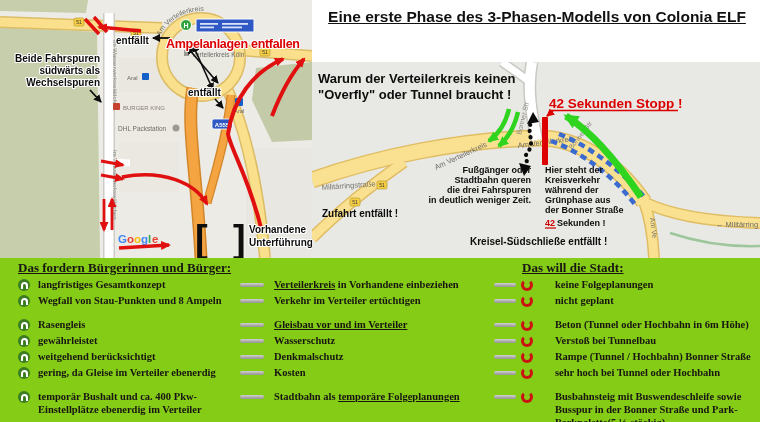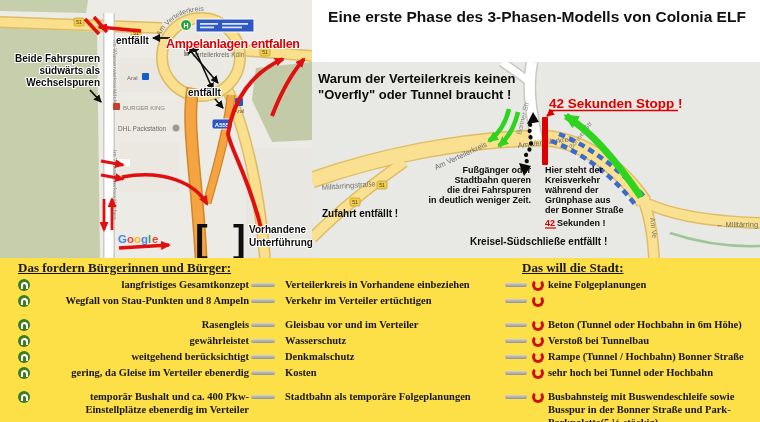--- a/index.html
+++ b/index.html
@@ -1,42 +1,42 @@
 <!DOCTYPE html>
 <html><head>
 <meta charset="utf-8">
 <style>
   html,body{margin:0;padding:0;background:#fff;}
   .stage{position:relative;width:760px;height:422px;background:#fff;overflow:hidden;
          font-family:"Liberation Sans",sans-serif;}
   .map{position:absolute;}
   .page-title{position:absolute;left:314px;top:8px;width:446px;text-align:center;
-    font-family:"Liberation Sans",sans-serif;font-weight:bold;font-size:15.5px;color:#111;}
+    font-family:"Liberation Sans",sans-serif;font-weight:bold;font-size:15.5px;color:#111;text-decoration:underline;}
   
-  .table-sec{position:absolute;left:0;top:258px;width:760px;height:164px;background:#fde047;
+  .table-sec{position:absolute;left:0;top:258px;width:760px;height:164px;background:#84cc16;
     font-family:"Liberation Serif",serif;color:#181512;}
   .col-header{position:absolute;top:2px;font-size:13px;font-weight:bold;text-decoration:underline;}
   .col-header.lh{left:18px;}
   .col-header.rh{left:522px;text-align:right;}
   .rows{position:absolute;left:0;top:17px;width:760px;}
   .t-row{display:flex;align-items:flex-start;margin-top:3px;font-size:10.5px;line-height:13px;font-weight:bold;}
   .t-row.gap{margin-top:11px;}
   .g-icon{position:relative;flex:none;width:12px;height:12px;margin-left:18px;margin-top:1px;
     border-radius:50%;background:#3c7d21;}
   .g-icon::after{content:"";position:absolute;left:2.5px;top:3px;width:7px;height:7px;box-sizing:border-box;
     border:2px solid #fff;border-bottom:none;border-radius:5px 5px 0 0;}
   .r-icon{flex:none;width:12px;height:12px;margin-left:5px;margin-top:1px;box-sizing:border-box;
     border:3px solid #cc1111;border-top-color:transparent;border-radius:50%;}
   .dash{flex:none;height:4px;border-radius:2px;background:linear-gradient(#d2d2d2,#929292);margin-top:5px;}
   .dash.d1{width:24px;margin-left:2px;}
   .dash.d2{width:22px;}
-  .cell-left{flex:none;width:200px;margin-left:19px;text-align:right;}
+  .cell-left{flex:none;width:200px;margin-left:8px;}
   .cell-mid{flex:none;width:220px;margin-left:10px;}
-  .cell-right{flex:1;margin-left:4px;margin-right:4px;}
-  .useg{}
+  .cell-right{flex:1;margin-left:22px;margin-right:4px;}
+  .useg{text-decoration:underline;}
   
   text{font-family:"Liberation Sans",sans-serif;}
   .halo{paint-order:stroke;stroke:#ffffff;stroke-width:2.2px;stroke-linejoin:round;}
   .ann{font-weight:bold;fill:#0d0d0d;}
   .redtxt{font-weight:bold;fill:#dd0000;}
   .maplbl{fill:#6e6b65;}
 </style>
 </head>
 <body>
 
@@ -260,20 +260,21 @@
           <span class="r-icon"></span>
           <span class="cell-right">keine Folgeplanungen</span>
         </div>
         <div class="t-row">
           <span class="g-icon"></span>
           <span class="cell-left">Wegfall von Stau-Punkten und 8 Ampeln</span>
           <span class="dash d1"></span>
           <span class="cell-mid"><span>Verkehr im Verteiler ertüchtigen</span></span>
           <span class="dash d2"></span>
           <span class="r-icon"></span>
+          <span class="cell-right">nicht geplant</span>
         </div>
         <div class="t-row gap">
           <span class="g-icon"></span>
           <span class="cell-left">Rasengleis</span>
           <span class="dash d1"></span>
           <span class="cell-mid"><span class="useg">Gleisbau vor und im Verteiler</span></span>
           <span class="dash d2"></span>
           <span class="r-icon"></span>
           <span class="cell-right">Beton (Tunnel oder Hochbahn in 6m Höhe)</span>
         </div>

